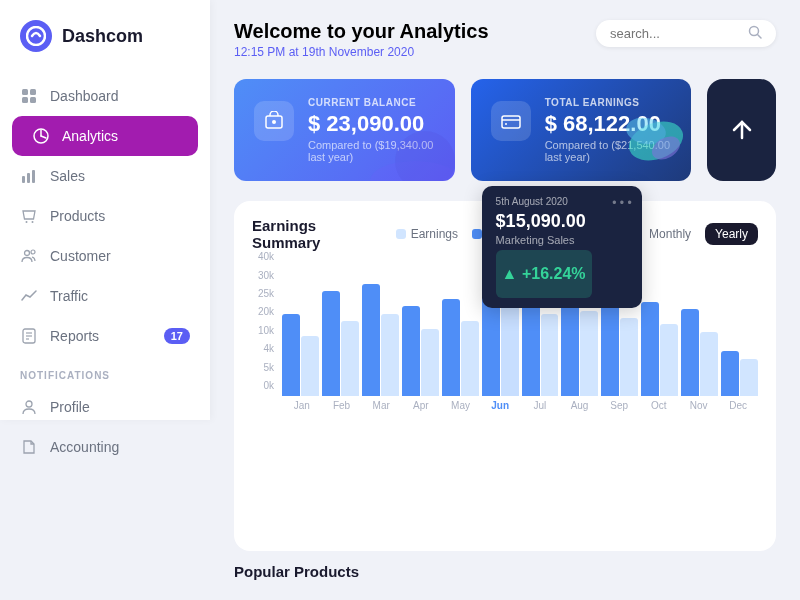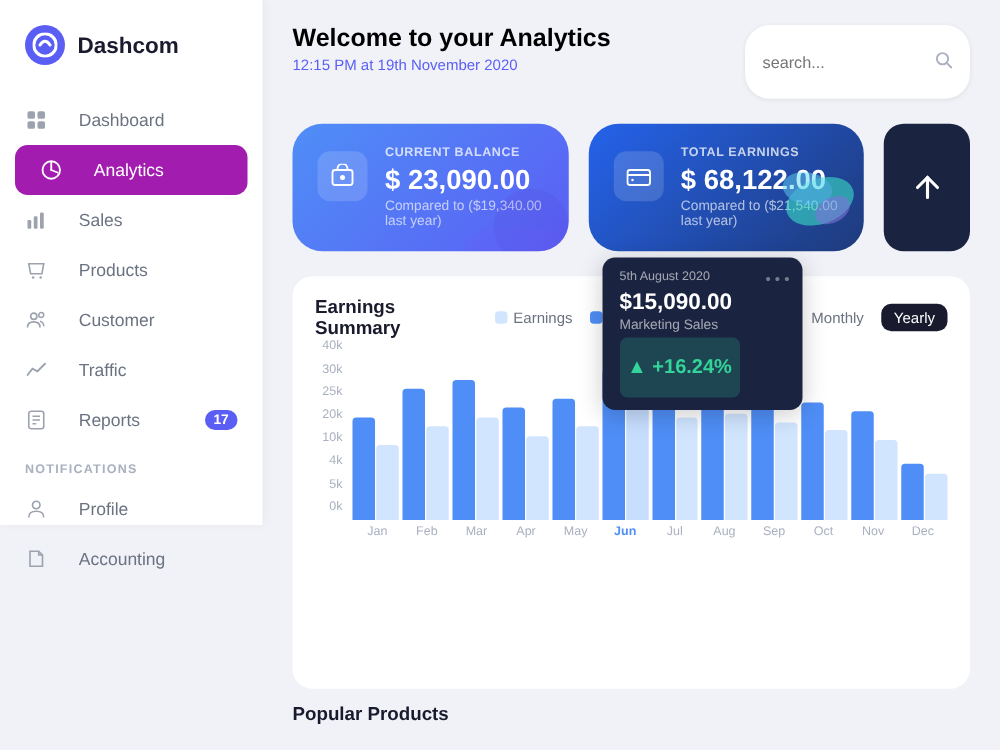--- a/index.html
+++ b/index.html
@@ -43,21 +43,21 @@
     }
     .logo-text {
       font-size: 18px;
       font-weight: 700;
       color: #1a1a2e;
     }
     .nav-item {
       display: flex;
       align-items: center;
       padding: 11px 20px;
-      gap: 25px;
+      gap: 12px;
       cursor: pointer;
       border-radius: 0;
       color: #6b7280;
       font-size: 14px;
       font-weight: 500;
       position: relative;
       transition: background 0.15s;
     }
     .nav-item.active {
       background: #a21caf;
@@ -119,21 +119,21 @@
     .header-subtitle {
       font-size: 12px;
       color: #5b5ef4;
       margin-top: 2px;
     }
     .search-bar {
       display: flex;
       align-items: center;
       background: #fff;
       border-radius: 20px;
-      padding: 21px 14px;
+      padding: 5px 14px;
       gap: 8px;
       box-shadow: 0 1px 4px rgba(0,0,0,0.08);
       min-width: 180px;
     }
     .search-bar input {
       border: none;
       outline: none;
       font-size: 13px;
       color: #6b7280;
       background: transparent;
@@ -142,21 +142,21 @@
     .search-icon { color: #aab0c0; font-size: 14px; }
 
     
     .cards-row {
       display: flex;
       gap: 16px;
       margin-bottom: 20px;
     }
     .card {
       flex: 1;
-      border-radius: 24px;
+      border-radius: 12px;
       padding: 18px 20px;
       display: flex;
       align-items: flex-start;
       gap: 14px;
       position: relative;
       overflow: hidden;
       min-height: 90px;
     }
     .card-blue {
       background: linear-gradient(135deg, #4f8ef7 0%, #5b5ef4 100%);

